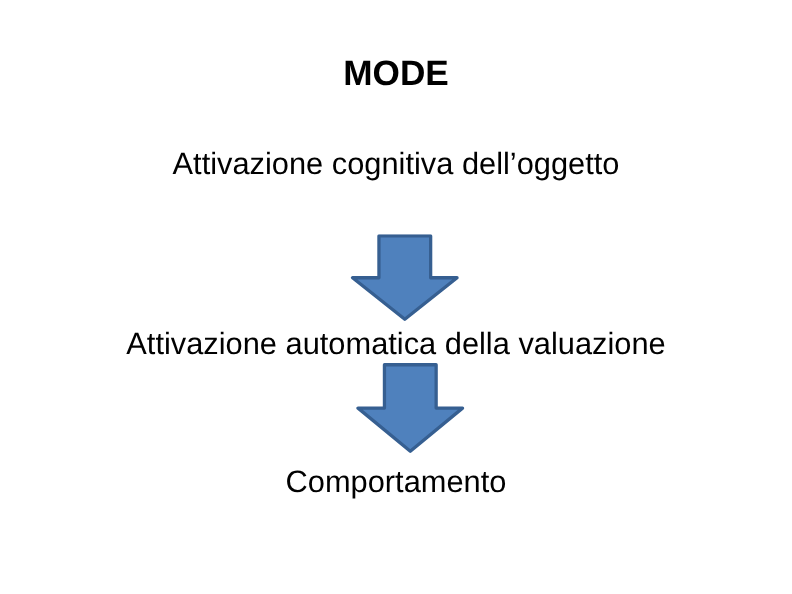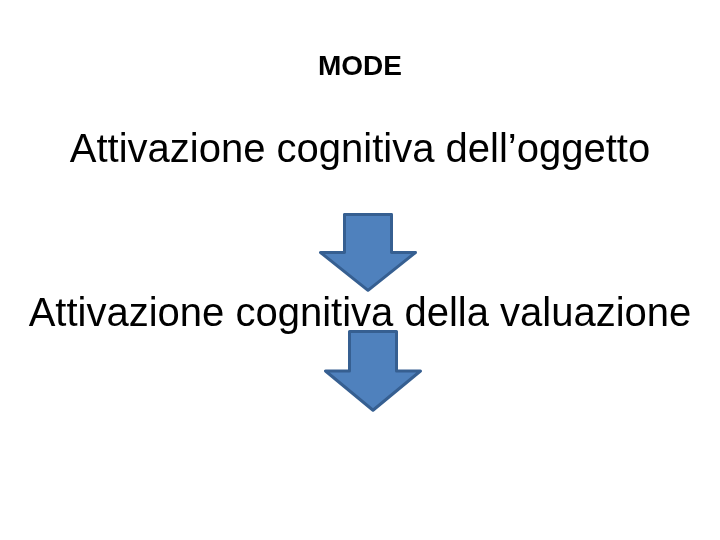--- a/index.html
+++ b/index.html
@@ -15,31 +15,31 @@
     overflow: hidden;
     font-family: "Liberation Sans", sans-serif;
     color: #000000;
   }
   .slide-title {
     position: absolute;
     top: 44px;
     left: 0;
     width: 720px;
     text-align: center;
-    font-size: 28px;
+    font-size: 32px;
     line-height: 44px;
     font-weight: bold;
     letter-spacing: 0px;
   }
   .step-text {
     position: absolute;
     left: 0;
     width: 720px;
     text-align: center;
-    font-size: 40px;
+    font-size: 28px;
     line-height: 35px;
     font-weight: normal;
   }
   .step-1 { top: 131px; }
   .step-2 { top: 295px; }
   .step-3 { top: 420px; }
   .arrow {
     position: absolute;
     display: block;
   }
@@ -56,22 +56,23 @@
   <div class="step-text step-1">
     <div>Attivazione cognitiva dell’oggetto</div>
   </div>
 
   <svg class="arrow arrow-1" viewBox="0 0 100 80" preserveAspectRatio="none" xmlns="http://www.w3.org/2000/svg">
     <g fill="#4F81BD">
       <polygon stroke-width="3" stroke-linejoin="round" points="26.5,1.5 73.5,1.5 73.5,40 97.5,40 50,78.3 2.5,40 26.5,40" stroke="#365F91"></polygon>
     </g>
   </svg>
 
-  <div class="step-text step-2">Attivazione cognitiva della valuazione</div>
+  <div class="step-text step-2">Attivazione automatica della valuazione</div>
 
   <svg class="arrow arrow-2" viewBox="0 0 100 80" preserveAspectRatio="none" xmlns="http://www.w3.org/2000/svg">
     <g fill="#4F81BD">
       <polygon stroke-width="3" stroke-linejoin="round" points="26.5,1.5 73.5,1.5 73.5,40 97.5,40 50,78.3 2.5,40 26.5,40" stroke="#365F91"></polygon>
     </g>
   </svg>
 
+  <div class="step-text step-3">Comportamento</div>
 
 </div>
 
 </body></html>

